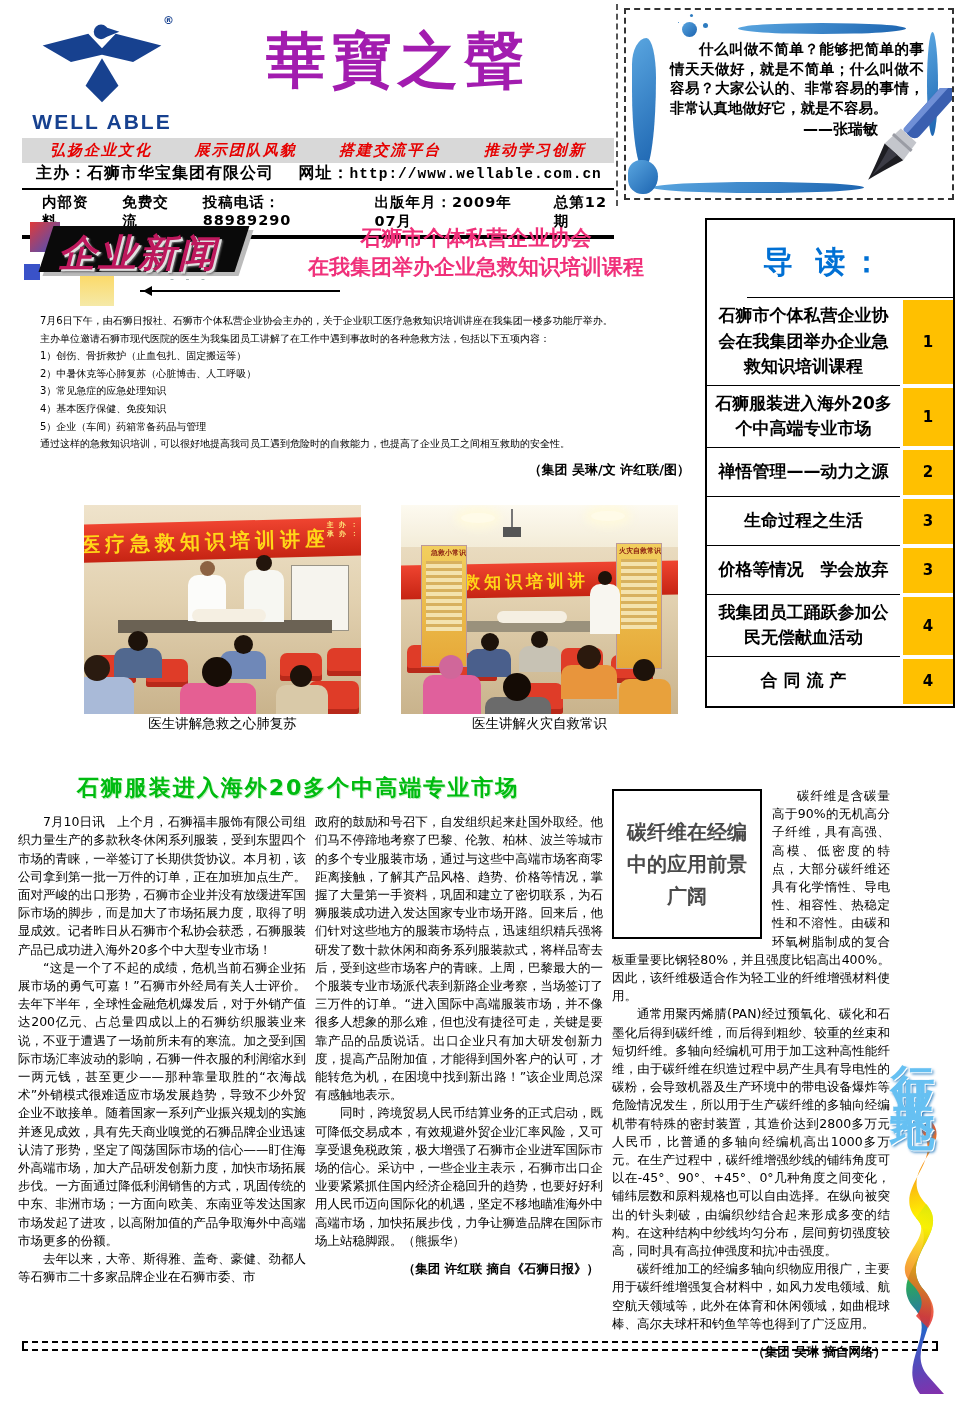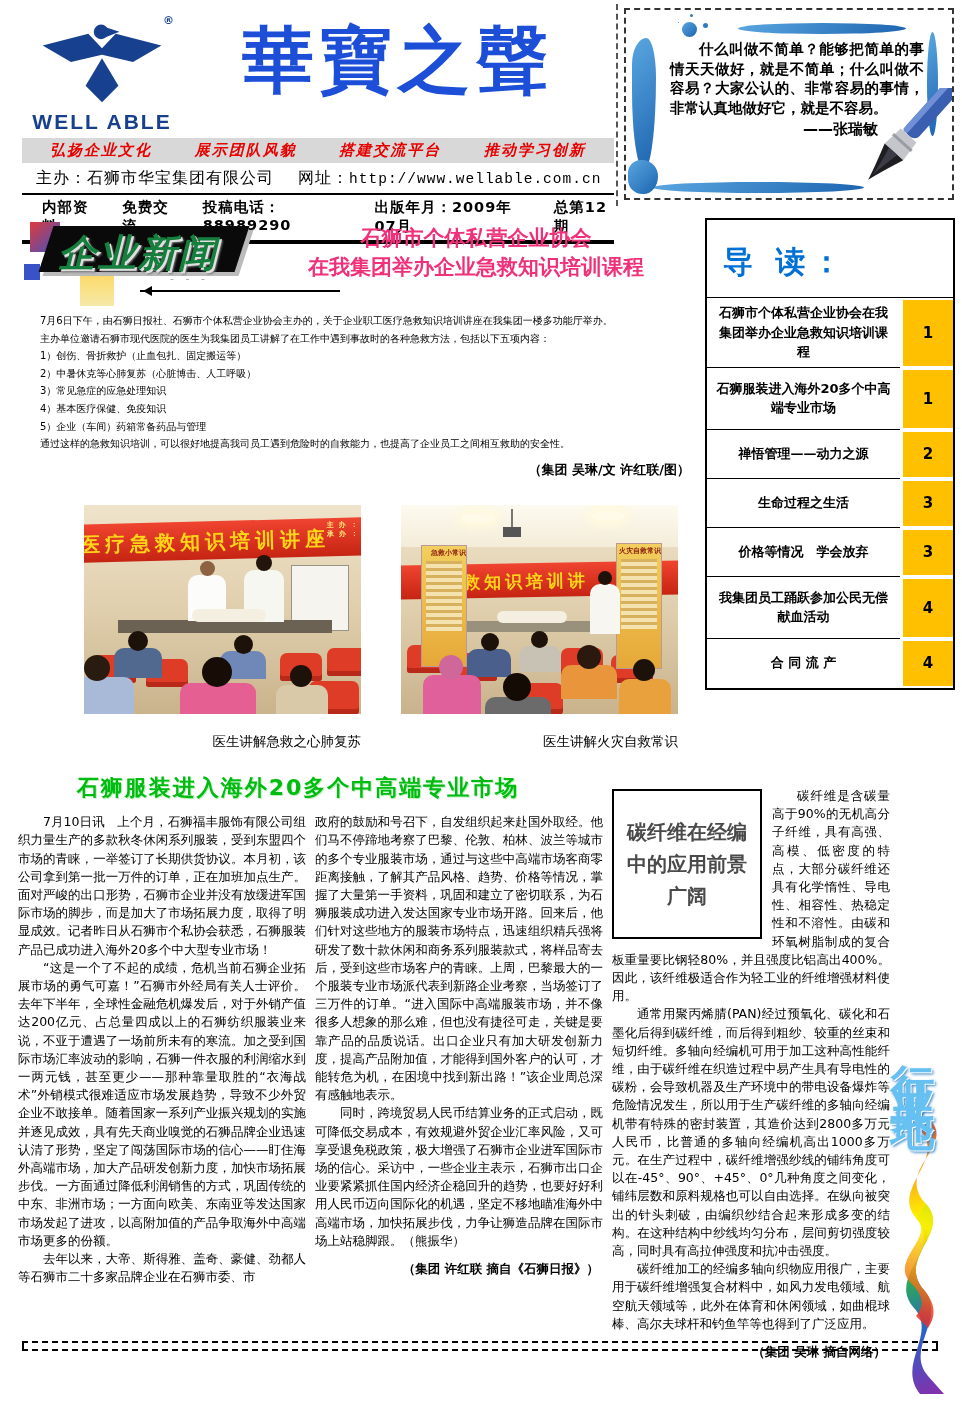--- a/index.html
+++ b/index.html
@@ -5,24 +5,24 @@
   * { margin:0; padding:0; box-sizing:border-box; }
   body { background:#888; font-family:"DejaVu Sans", sans-serif; }
   #page { position:relative; width:962px; height:1401px; background:#fff; margin:0 auto; overflow:hidden; color:#000; }
 
   
   #masthead { position:absolute; left:22px; top:6px; width:592px; }
   .mh-top { display:flex; align-items:flex-start; }
   .logo-col { width:160px; text-align:center; padding-top:14px; position:relative; }
   .logo-reg { position:absolute; right:8px; top:8px; font-size:11px; color:#17418f; font-weight:bold; }
   .logo-text { color:#17418f; font-weight:bold; font-size:21px; letter-spacing:2px; margin-top:2px; font-family:"Liberation Sans",sans-serif; }
-  .paper-title { flex:1; font-family:"DejaVu Serif", serif; font-weight:bold; color:#1d4ed8; font-size:72px; line-height:108px; letter-spacing:6px; text-align:center; white-space:nowrap; }
+  .paper-title { flex:1; font-family:"DejaVu Serif", serif; font-weight:bold; color:#a21caf; font-size:60px; line-height:108px; letter-spacing:6px; text-align:center; white-space:nowrap; }
   .slogan-bar { margin-top:4px; background:#d8d8d8; height:25px; display:flex; align-items:center; justify-content:space-between; padding:0 28px; }
   .slogan-bar span { color:#e60000; font-weight:bold; font-style:italic; font-size:15px; letter-spacing:2px; }
-  .pub-line { margin-top:5px; font-size:16px; font-weight:normal; padding-left:14px; letter-spacing:1px; }
+  .pub-line { font-size:16px; font-weight:bold; padding-left:14px; letter-spacing:1px; }
   .pub-line .url { font-family:"Liberation Mono", monospace; font-size:14.5px; letter-spacing:1px; }
   .rule-thin { margin-top:4px; border-top:2px solid #000; }
   .info-line { margin-top:3px; display:flex; gap:26px; font-size:14.5px; font-weight:bold; padding-left:20px; letter-spacing:1px; }
   .rule-thick { margin-top:4px; border-top:4px solid #000; }
   #mh-divider { position:absolute; left:616px; top:4px; height:202px; border-left:2px dashed #555; }
 
   
   #quote-box { position:absolute; left:624px; top:8px; width:330px; height:192px; border:2px dashed #333; background:#fff; overflow:hidden; }
   .splash { position:absolute; background:linear-gradient(135deg,#5aa6e0,#1c64b0); border-radius:45% 55% 50% 50% / 40% 50% 55% 45%; }
   .sp-left { left:6px; top:28px; width:24px; height:132px; border-radius:60% 40% 50% 50%/20% 30% 70% 60%; }
@@ -39,21 +39,21 @@
 
   
   #main1 { position:absolute; left:20px; top:214px; width:676px; }
   .wa-row { position:relative; height:92px; }
   .wa-block { position:absolute; left:4px; top:6px; width:230px; height:80px; }
   .wa-shadow { position:absolute; left:26px; top:10px; width:196px; height:46px; background:#bbb; transform:skewX(-18deg); }
   .wa-black { position:absolute; left:22px; top:6px; width:196px; height:46px; background:#0a0a0a; transform:skewX(-18deg); }
   .wa-sq1 { position:absolute; left:6px; top:2px; width:30px; height:30px; background:linear-gradient(135deg,#e03a3a,#3a52c8); }
   .wa-sq2 { position:absolute; left:0px; top:44px; width:16px; height:16px; background:#3a52c8; }
   .wa-sq3 { position:absolute; left:56px; top:40px; width:34px; height:46px; background:linear-gradient(180deg,#ffd24a,#f5e9a8); }
-  .wa-text { position:absolute; left:34px; top:8px; font-size:38px; font-weight:bold; font-style:italic; letter-spacing:2px; color:#15803d; text-shadow:2px 2px 0 #e0e0e0, 3px 3px 2px #777; white-space:nowrap; z-index:2; }
+  .wa-text { position:absolute; left:34px; top:8px; font-size:38px; font-weight:bold; font-style:italic; letter-spacing:2px; color:#be185d; text-shadow:2px 2px 0 #e0e0e0, 3px 3px 2px #777; white-space:nowrap; z-index:2; }
   .wa-arrow { position:absolute; left:120px; top:76px; width:200px; border-top:2.5px solid #000; }
   .wa-arrow::before { content:""; position:absolute; left:-2px; top:-6px; border:5px solid transparent; border-right:9px solid #000; }
   .wa-dots { position:absolute; left:150px; top:58px; color:#9aa; font-size:11px; letter-spacing:4px; }
   .headline1 { position:absolute; left:232px; top:10px; width:448px; text-align:center; color:#f0307a; font-weight:bold; font-size:21px; line-height:29px; }
   .body1 { margin-top:6px; font-size:10px; line-height:17.6px; text-align:justify; }
   .body1 p.ind { text-indent:2em; }
   .body1 p.item { padding-left:2em; }
   .byline { text-align:right; font-weight:bold; font-size:13px; margin-top:8px; padding-right:6px; }
 
   
@@ -65,27 +65,27 @@
   .ph-body { position:absolute; border-radius:10px 10px 0 0; z-index:3; }
   .ph-chair { position:absolute; width:42px; height:28px; background:#df3c28; border-radius:7px 7px 3px 3px; box-shadow:inset 0 -5px 0 #b8291a; z-index:2; }
   .ph-table { position:absolute; background:#6b6254; z-index:2; }
   .ph-dummy { position:absolute; background:#f5efe2; border-radius:10px; z-index:3; }
   .ph-rollup { position:absolute; width:46px; background:linear-gradient(180deg,#f2cf5e,#e6a838); border:1px solid #b99; z-index:3; font-size:7px; color:#8a1d10; font-weight:bold; text-align:right; line-height:9px; padding-top:3px; }
   .ph-rollup .lines { margin:3px 4px; height:70px; background:repeating-linear-gradient(180deg,#d8b15e 0 3px,#f4e3ae 3px 7px); }
   .ph-ceiling { position:absolute; left:0; top:0; right:0; height:42px; background:linear-gradient(180deg,#fdfaf0,#f3ecd8); z-index:1; }
   .ph-light { position:absolute; width:34px; height:10px; background:#fffbe8; border-radius:50%; box-shadow:0 0 10px 6px rgba(255,250,220,.9); z-index:1; }
   .ph-projector { position:absolute; width:18px; height:10px; background:#555; z-index:2; }
   .captions { display:flex; gap:40px; margin-left:64px; }
-  .captions div { width:277px; text-align:right; font-size:13.5px; margin-top:19px; }
+  .captions div { width:277px; text-align:center; font-size:13.5px; margin-top:1px; }
 
   
   #guide { position:absolute; left:705px; top:218px; width:250px; border:2px solid #000; background:#fff; }
-  .g-title { min-height:78px; border-bottom:1px solid #000; color:#0070d4; font-size:30px; font-weight:bold; letter-spacing:6px; padding:22px 0 0 16px; }
+  .g-title { min-height:78px; border-bottom:1px solid #000; color:#0070d4; font-size:30px; font-weight:bold; letter-spacing:6px; padding:22px 0 0 16px;margin-left:40px; }
   .g-row { display:flex; align-items:stretch; }
-  .g-cell { flex:1; border-bottom:1px solid #000; display:flex; align-items:center; justify-content:center; text-align:center; font-weight:bold; font-size:13px; line-height:1.5; padding:5px 6px; }
+  .g-cell { flex:1; border-bottom:1px solid #000; display:flex; align-items:center; justify-content:center; text-align:center; font-weight:bold; font-size:17px; line-height:1.5; padding:5px 6px; }
   .g-row:last-child .g-cell { border-bottom:none; }
   .g-num { width:50px; margin:2px 0 2px 3px; background:#ffc000; display:flex; align-items:center; justify-content:center; font-weight:bold; font-size:15px; }
   .g-row.h2l { min-height:62px; } .g-row.h1l { min-height:49px; }
 
   
   #section2 { position:absolute; left:18px; top:779px; width:872px; font-size:12.5px; line-height:18.2px; }
   .s2-headline { width:560px; text-align:center; color:#00bb10; font-weight:bold; font-size:22px; letter-spacing:2px; text-shadow:1px 1px 0 #bdf0bd; }
   .s2-cols { display:flex; gap:9px; margin-top:16px; width:585px; }
   .s2-col { width:288px; text-align:justify; }
   .s2-col p, #col3 p { text-indent:2em; }

